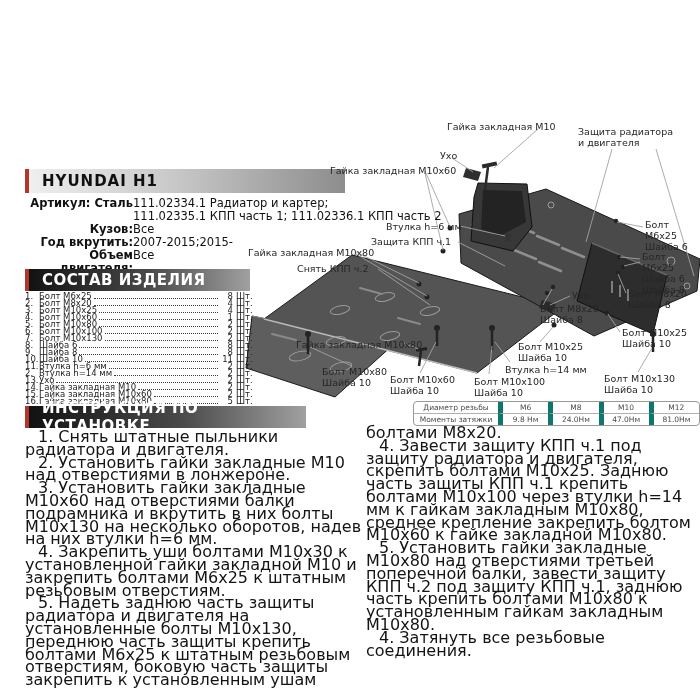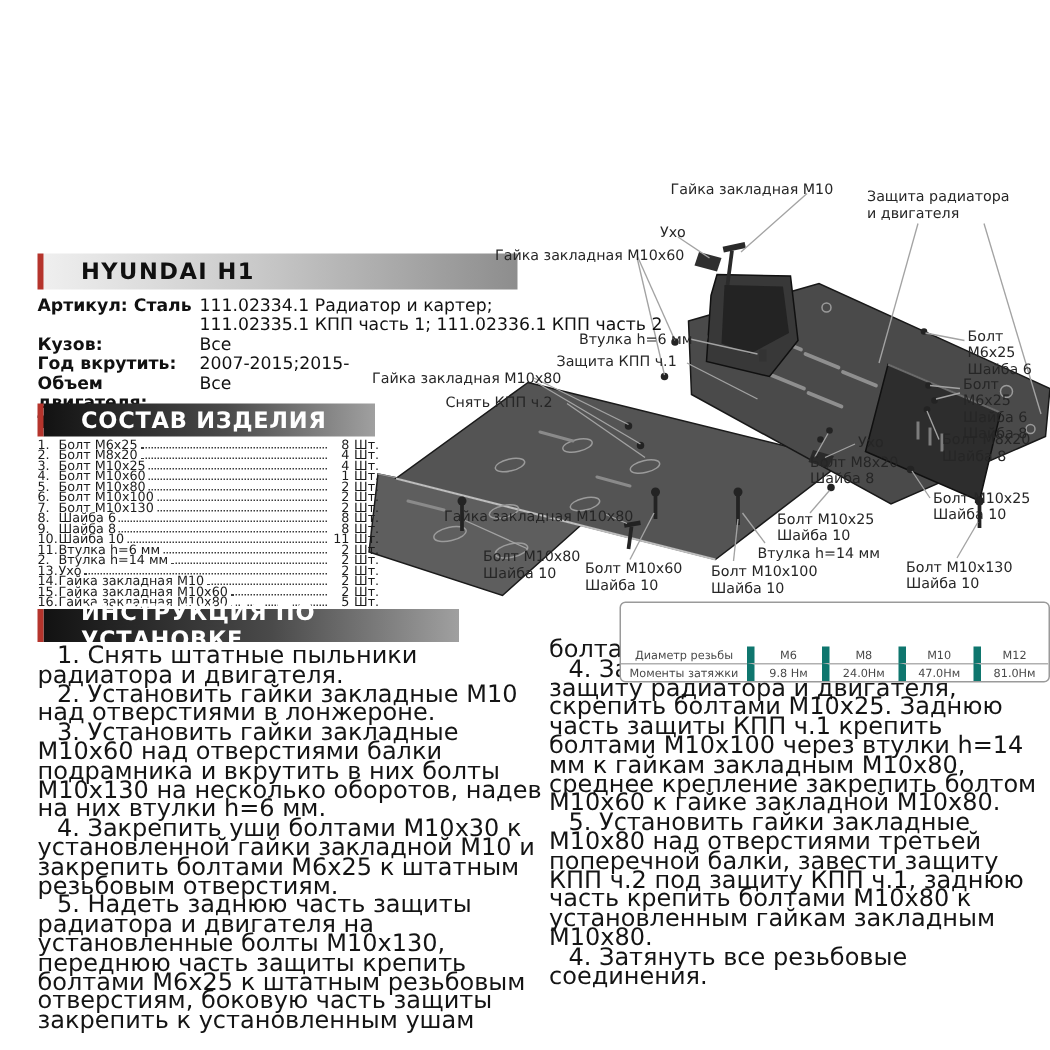--- a/index.html
+++ b/index.html
@@ -2,32 +2,32 @@
 <html><head>
 <meta charset="utf-8">
 <style>
   html,body{margin:0;padding:0;background:#fff;}
   .page{position:relative;width:700px;height:700px;background:#ffffff;overflow:hidden;
         font-family:"DejaVu Sans","Liberation Sans",sans-serif;color:#111;}
   svg.diagram{position:absolute;left:0;top:0;}
 
   
   .hbar{position:absolute;left:25px;display:flex;align-items:center;
-        padding-left:25px;border-left:4px solid #b5342c;box-sizing:border-box;}
+        padding-left:13px;border-left:4px solid #b5342c;box-sizing:border-box;}
   .bar-model{top:169px;width:320px;height:24px;
         background:linear-gradient(90deg,#efefef 0%,#c9c9c9 45%,#8d8d8d 100%);
         color:#101010;font-weight:bold;font-size:15px;letter-spacing:1px;}
   .bar-dark{background:linear-gradient(90deg,#121212 0%,#4a4a4a 55%,#a0a0a0 100%);
         color:#fff;font-weight:bold;letter-spacing:.5px;}
   .bar-parts{top:269px;width:225px;height:22px;font-size:15px;}
   .bar-instr{top:406px;width:281px;height:22px;font-size:15px;}
 
   
   .info{position:absolute;left:25px;top:197px;font-size:11.5px;line-height:13px;width:430px;}
-  .irow{display:flex;}
+  .irow{display:flex;text-align:right;}
   .ilabel{font-weight:bold;width:108px;flex:none;}
   .ivalue{white-space:nowrap;}
 
   
   .parts{position:absolute;left:25px;top:293px;width:226px;font-size:8.5px;line-height:7px;color:#1c1c1c;}
   .prow{display:flex;align-items:baseline;height:7px;}
   .pnum{flex:none;width:14px;}
   .pname{flex:none;padding-right:1px;}
   .dots{flex:1;border-bottom:1px dotted #3c3c3c;margin:0 2px 1px 1px;height:5px;}
   .pqty{flex:none;width:13px;text-align:right;padding-right:3px;}
@@ -40,21 +40,21 @@
   .instr-left{position:absolute;left:25px;top:431px;width:337px;}
   .instr-right{position:absolute;left:366px;top:427px;width:333px;}
 
   
   .torque{position:absolute;left:413px;top:401px;width:287px;box-sizing:border-box;
           border:1px solid #9a9a9a;border-radius:4px;background:#fff;
           display:grid;grid-template-columns:84px 1fr 1fr 1fr 1fr;
           font-size:7.5px;color:#4a4a4a;overflow:hidden;}
   .tcell{border-left:5px solid #0f766e;border-top:1px solid #b0b0b0;
          display:flex;align-items:center;justify-content:center;height:11px;}
-  .tcell.trow0{border-top:none;margin-top:29px;}
+  .tcell.trow0{border-top:none;}
   .tcell.tcol0{border-left:none;}
 
   
   .dlabel{position:absolute;font-size:9.5px;line-height:11px;color:#262626;white-space:pre-line;}
 </style>
 </head>
 <body>
 
 <div class="page">
 

